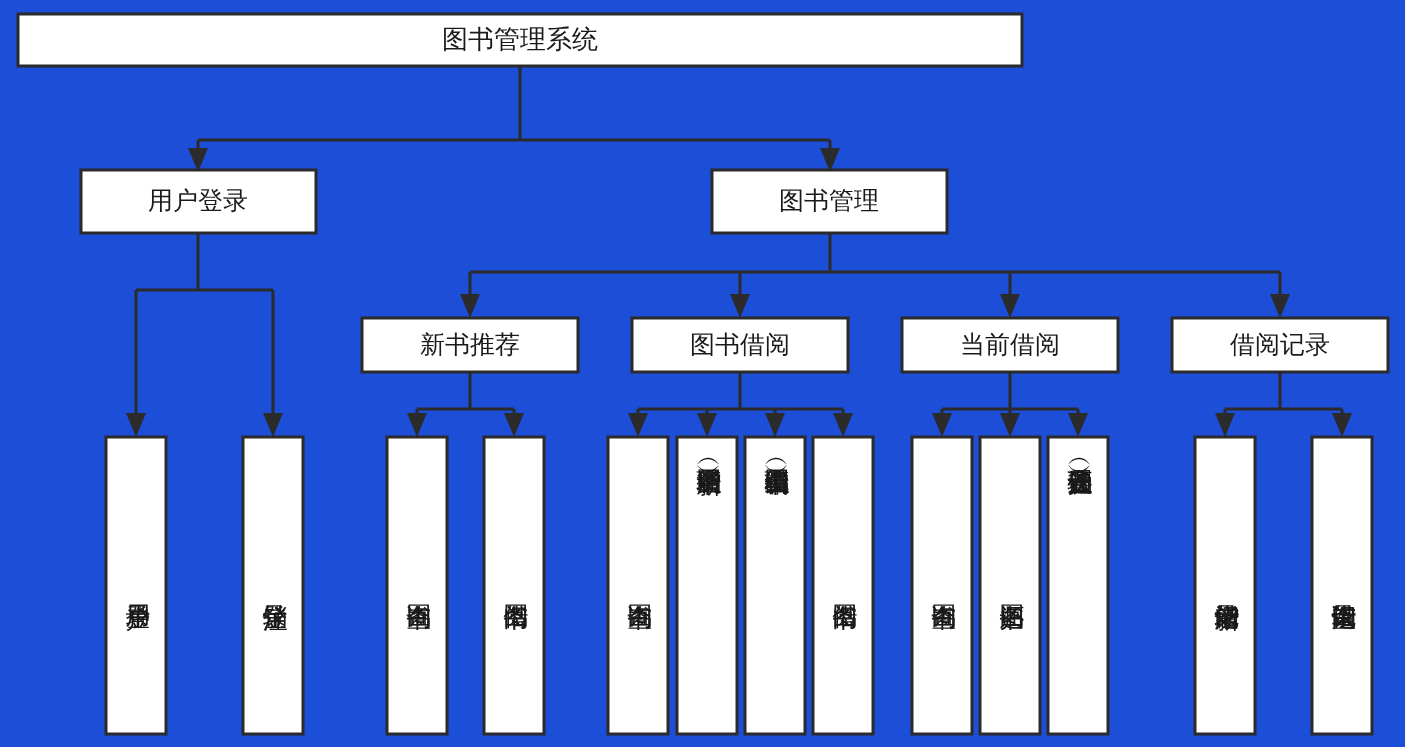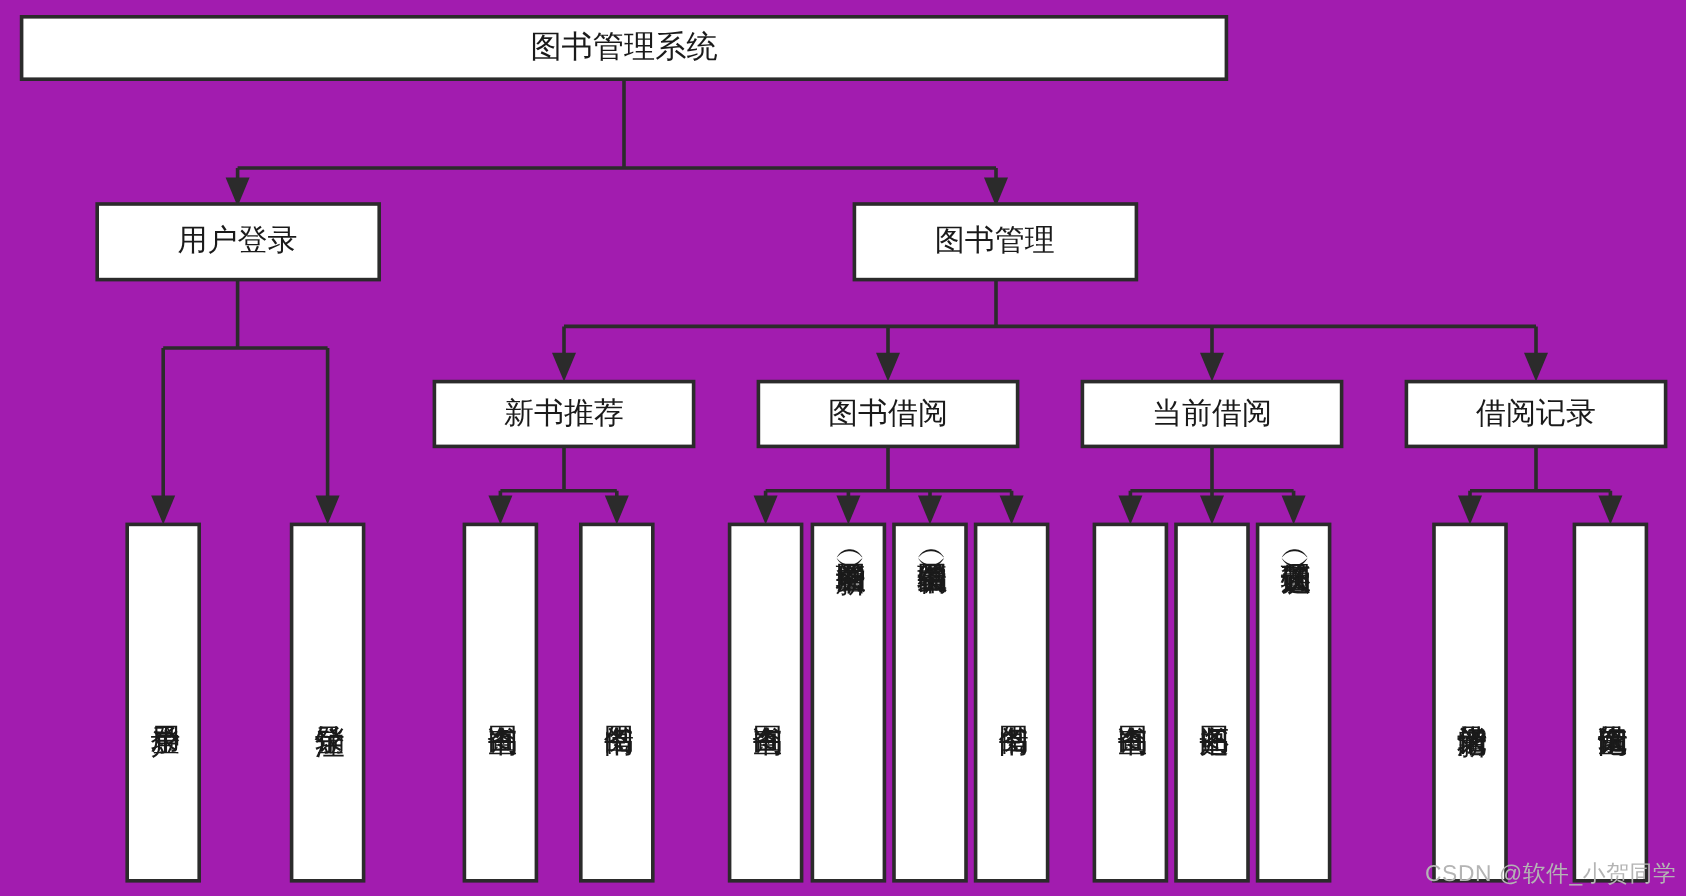--- a/index.html
+++ b/index.html
@@ -7,21 +7,21 @@
     padding: 0;
     background: #ffffff;
   }
   body {
     font-family: "Liberation Sans", "DejaVu Sans", sans-serif;
   }
   #diagram-root {
     position: relative;
     width: 1405px;
     height: 747px;
-    background: #a21caf;
+    background: #1d4ed8;
     overflow: hidden;
   }
   svg.chart-canvas {
     position: absolute;
     left: 0;
     top: 0;
     width: 1405px;
     height: 747px;
     display: block;
   }
@@ -208,15 +208,14 @@
       </g>
 
       <g>
         <rect class="node-box" x="1312" y="437" width="60" height="297"></rect>
         <text class="node-label label-v" x="1342" y="585" writing-mode="tb">查询借阅记录</text>
       </g>
 
     </g>
   </svg>
 
-  <div class="watermark">CSDN @软件_小贺同学</div>
 
 </div>
 
 </body></html>

